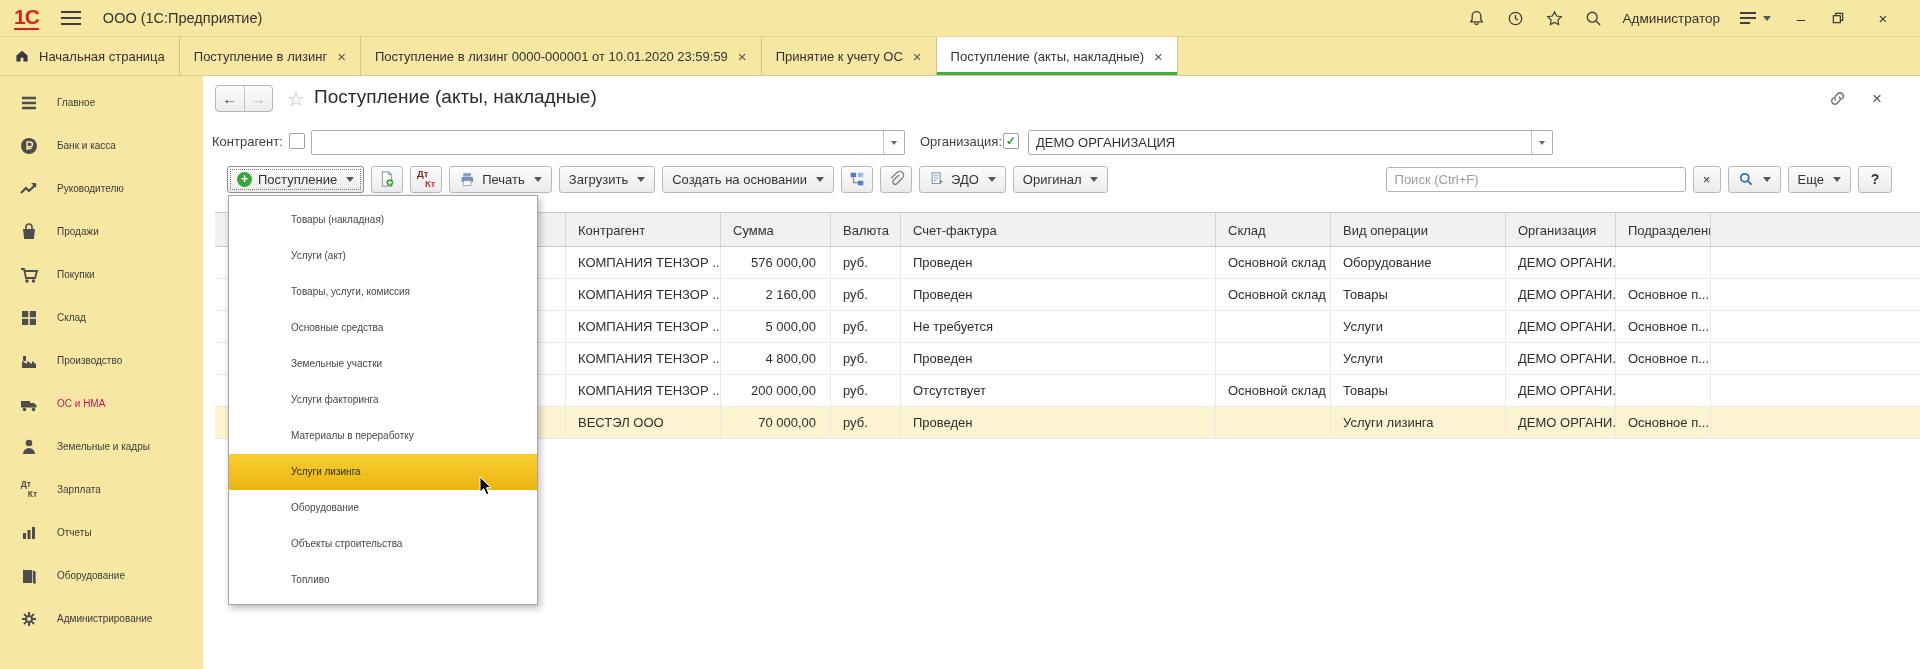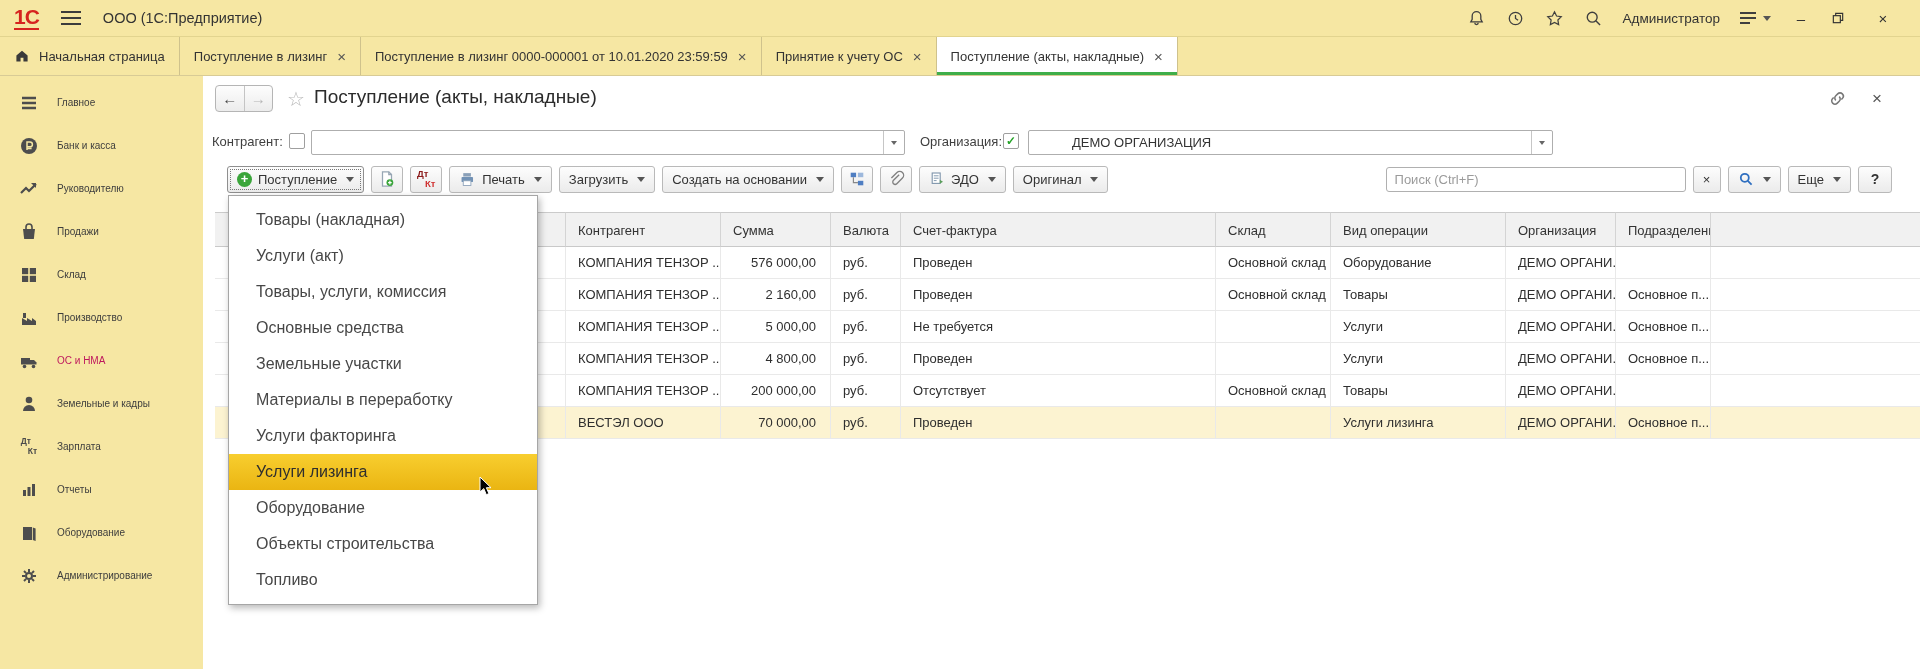--- a/index.html
+++ b/index.html
@@ -48,21 +48,21 @@
   .page-title { position:absolute; left:111px; top:10px; font-size:19px; color:#2b2b2b; white-space:nowrap; }
   .title-ico { position:absolute; top:13px; width:20px; height:20px; color:#777; }
   .ico-link { right:72px; }
   .ico-close { right:38px; font-size:17px; color:#555; width:auto; }
 
   
   .filters { position:absolute; left:0; top:53px; right:0; height:28px; font-size:13px; color:#3f3f3f; }
   .flabel { position:absolute; top:5px; }
   .chk { position:absolute; top:4px; width:16px; height:16px; background:#fff; border:1px solid #9f9f9f; border-radius:2px; text-align:center; line-height:14px; font-size:12px; font-weight:bold; color:#24a327; }
   .combo { position:absolute; top:1px; height:25px; background:#fff; border:1px solid #aeaeae; border-radius:2px; display:flex; align-items:center; }
-  .combo .val { flex:1; padding-left:7px; font-size:13px; color:#333; white-space:nowrap; overflow:hidden;margin-left:36px; }
+  .combo .val { flex:1; padding-left:7px; font-size:13px; color:#333; white-space:nowrap; overflow:hidden; }
   .combo .dd { width:21px; align-self:stretch; border-left:1px solid #c6c6c6; display:flex; align-items:center; justify-content:center; }
   .combo .dd b { width:0; height:0; border-left:3.5px solid transparent; border-right:3.5px solid transparent; border-top:4.5px solid #666; }
 
   
   .toolbar { position:absolute; left:24px; top:88px; right:28px; height:30px; display:flex; align-items:center; gap:7px; }
   .btn { height:27px; border:1px solid #b9b9b9; border-radius:3px; background:linear-gradient(#fdfdfd,#ebebeb); display:inline-flex; align-items:center; padding:0 9px; font-size:13px; color:#333; gap:6px; white-space:nowrap; flex:none; }
   .btn.icon-only { width:32px; justify-content:center; padding:0; }
   .btn.primary { border-color:#8f8f8f; outline:1px dotted #777; outline-offset:-4px; }
   .plus-circle { width:15px; height:15px; border-radius:50%; background:#3aa53a; color:#fff; font-size:13px; font-weight:bold; line-height:14px; text-align:center; flex:none; }
   .dtkt-btn { font-size:9.5px; font-weight:bold; line-height:1.05; }
@@ -79,21 +79,21 @@
   .trow > div:first-child { border-left:none; }
   .thead > div { height:35px; line-height:35px; background:#f1f1f1; border-top:1px solid #cbcbcb; border-bottom:1px solid #c9c9c9; border-left:1px solid #d4d4d4; color:#333; }
   .thead > div:first-child { border-left:none; }
   .tbody .trow > div { border-bottom:1px solid #e9e9e9; }
   .num { text-align:right; padding-right:14px !important; }
   .red { color:#cc2a2a; }
   .trow.hl > div { background:#fcf3d1; }
 
   
   .dropdown { position:absolute; left:25px; top:119px; width:310px; background:#fff; border:1px solid #a6a6a6; box-shadow:2px 3px 7px rgba(0,0,0,.28); padding:6px 0; z-index:10; }
-  .menu-item { height:36px; line-height:36px; padding-left:27px; font-size:16px; color:#474747; white-space:nowrap; overflow:hidden; }
+  .menu-item { height:36px; line-height:36px; padding-left:62px; font-size:10px; color:#474747; white-space:nowrap; overflow:hidden; }
   .menu-item.hl { background:linear-gradient(#f8ce2f,#eab512); color:#2e2e2e; }
 
   .cursor { position:absolute; left:276px; top:400px; z-index:20; }
   svg { display:block; }
 </style>
 </head>
 <body>
 
 <div class="topbar">
   <span class="logo">1С</span>
@@ -200,20 +200,30 @@
     <span class="side-label">Руководителю</span>
   </div>
   <div class="side-item">
     <span class="side-ico">
         <svg width="20" height="20" viewBox="0 0 20 20">
           <path d="M4 7h12l-1.2 10H5.2L4 7z" fill="#4d4d4d"></path>
           <path d="M7 7.5V5a3 3 0 0 1 6 0v2.5" stroke="#4d4d4d" stroke-width="1.6" fill="none"></path>
         </svg>
       </span>
     <span class="side-label">Продажи</span>
+  </div>
+  <div class="side-item">
+    <span class="side-ico">
+        <svg width="20" height="20" viewBox="0 0 20 20" fill="none">
+          <path d="M2 4h3l2 9h9l2-7H6" stroke="#4d4d4d" stroke-width="1.8"></path>
+          <circle cx="8" cy="16" r="1.7" fill="#4d4d4d"></circle>
+          <circle cx="14.5" cy="16" r="1.7" fill="#4d4d4d"></circle>
+        </svg>
+      </span>
+    <span class="side-label">Покупки</span>
   </div>
   <div class="side-item">
     <span class="side-ico">
         <svg width="20" height="20" viewBox="0 0 20 20">
           <rect x="3" y="3" width="6.2" height="6.2" fill="#4d4d4d"></rect>
           <rect x="10.8" y="3" width="6.2" height="6.2" fill="#4d4d4d"></rect>
           <rect x="3" y="10.8" width="6.2" height="6.2" fill="#4d4d4d"></rect>
           <rect x="10.8" y="10.8" width="6.2" height="6.2" fill="#4d4d4d"></rect>
         </svg>
       </span>
@@ -494,22 +504,22 @@
       </div>
     </div>
   </div>
 
   <div class="dropdown">
     <div class="menu-item">Товары (накладная)</div>
     <div class="menu-item">Услуги (акт)</div>
     <div class="menu-item">Товары, услуги, комиссия</div>
     <div class="menu-item">Основные средства</div>
     <div class="menu-item">Земельные участки</div>
+    <div class="menu-item">Услуги факторинга</div>
     <div class="menu-item">Материалы в переработку</div>
-    <div class="menu-item">Услуги факторинга</div>
     <div class="menu-item hl">Услуги лизинга</div>
     <div class="menu-item">Оборудование</div>
     <div class="menu-item">Объекты строительства</div>
     <div class="menu-item">Топливо</div>
   </div>
 
   <div class="cursor">
     <svg width="14" height="21" viewBox="0 0 14 21">
         <path d="M1 1v15l3.8-3.4 2.5 6.1 2.6-1.1-2.5-5.9H12z" fill="#000" stroke="#fff" stroke-width="1"></path>
       </svg>

